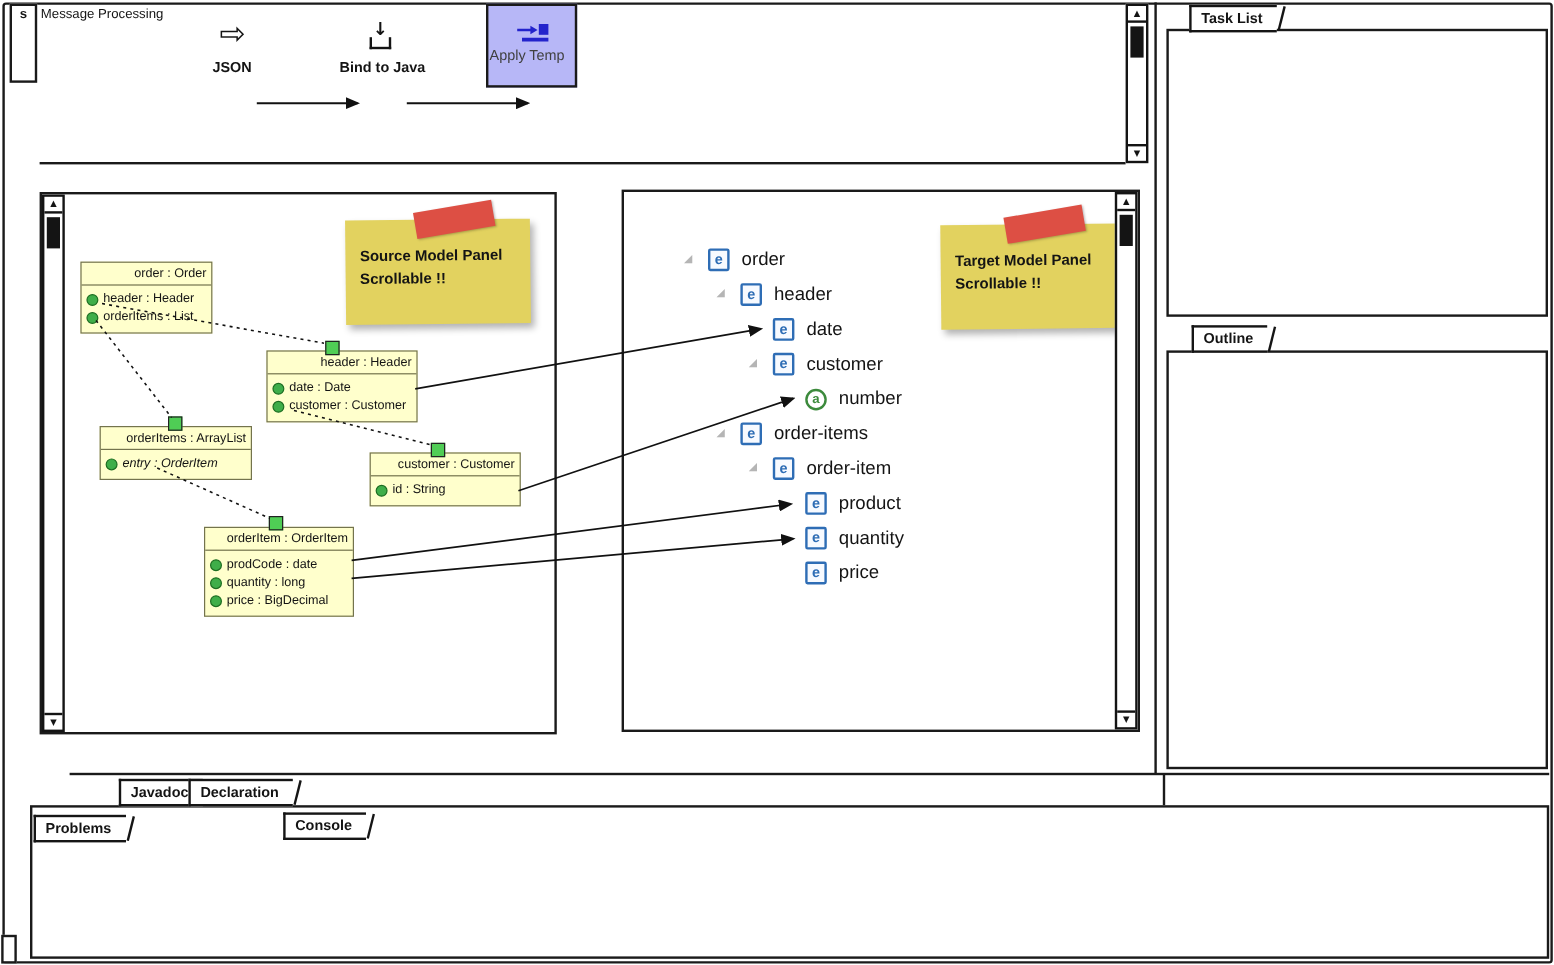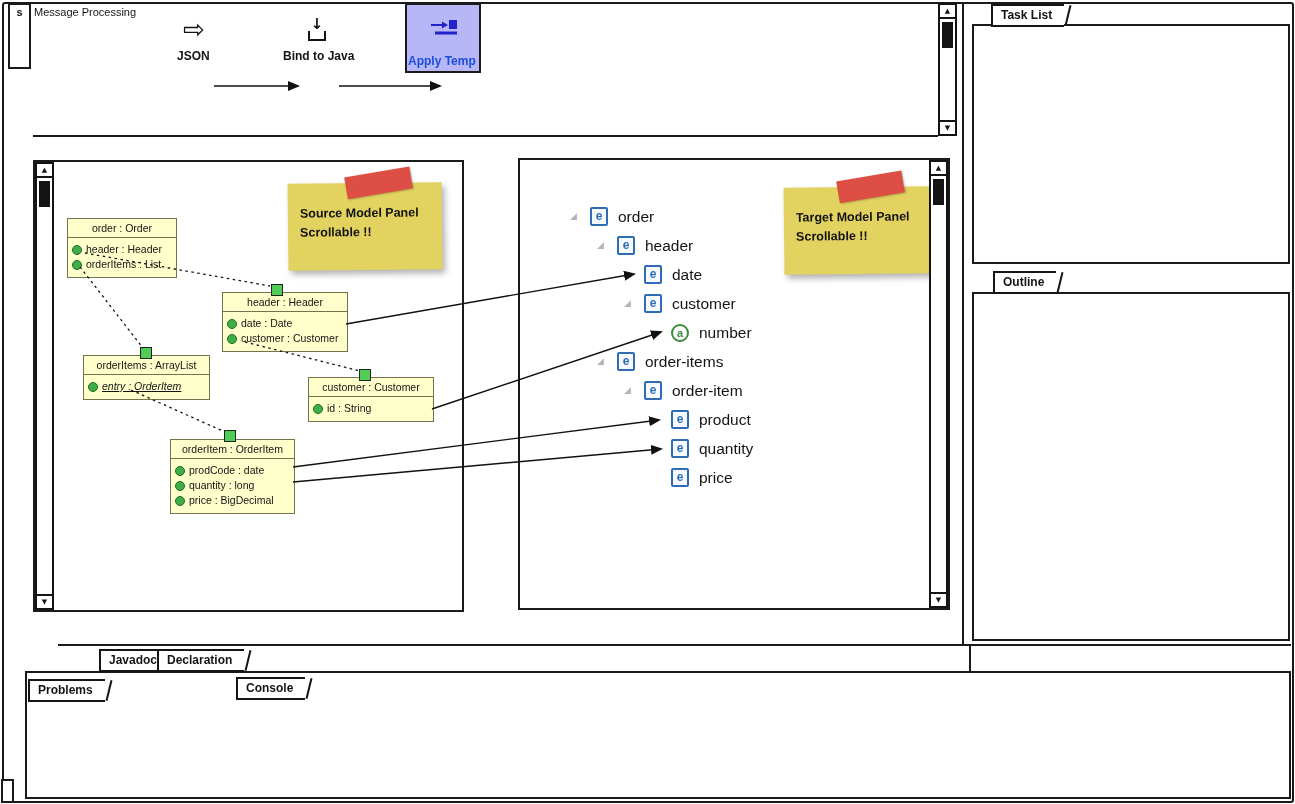--- a/index.html
+++ b/index.html
@@ -33,32 +33,32 @@
   
   .page-title{position:absolute;left:34px;top:6px;font-size:11px;font-weight:normal;}
   .step-label{position:absolute;font-size:12px;font-weight:bold;white-space:nowrap;}
   .json-icon{position:absolute;left:183px;top:16px;font-size:26px;line-height:26px;}
   .bind-icon{position:absolute;left:306px;top:22px;width:22px;height:19px;}
   .bind-icon .dn{position:absolute;left:0;right:0;top:-7px;text-align:center;font-size:15px;font-weight:bold;}
   .bind-icon .tray{position:absolute;left:2px;right:2px;bottom:0;height:8px;
     border-left:2.5px solid #141414;border-right:2.5px solid #141414;border-bottom:2.5px solid #141414;}
   .btn-apply{position:absolute;left:405px;top:3px;width:72px;height:66px;
     background:#b7b7f7;border:2px solid #1a1a1a;overflow:hidden;}
-  .btn-apply .lbl{position:absolute;left:1px;bottom:3px;font-size:12px;font-weight:bold;
-    color:#1d4ed8;white-space:nowrap;}
+  .btn-apply .lbl{position:absolute;left:1px;bottom:18px;font-size:12px;font-weight:normal;
+    color:#404040;white-space:nowrap;}
   .btn-apply svg{position:absolute;left:23px;top:14px;}
   .toolbar-rule{position:absolute;left:33px;top:135px;width:905px;height:2px;background:#1a1a1a;}
   
   .uml-box{position:absolute;background:#ffffcc;border:1.5px solid #73734d;z-index:5;font-size:10.5px;}
-  .uml-title{text-align:center;padding:3px 4px;border-bottom:1.2px solid #73734d;white-space:nowrap;}
+  .uml-title{text-align:right;padding:3px 4px;border-bottom:1.2px solid #73734d;white-space:nowrap;}
   .uml-attrs{padding:4px 5px 5px 4px;}
   .uml-attr{display:flex;align-items:center;white-space:nowrap;line-height:15px;}
   .dot{width:8px;height:8px;border-radius:50%;background:#3fae49;border:1px solid #1d6e22;
     margin-right:4px;flex:none;}
-  .ital{font-style:italic;text-decoration:underline;}
+  .ital{font-style:italic;}
   .gsq{position:absolute;width:10px;height:10px;background:#4fcd55;border:1.6px solid #222;z-index:6;}
   
   .note{position:absolute;background:#e2d25f;box-shadow:3px 4px 6px rgba(0,0,0,.30);
     z-index:5;padding:21px 10px 8px 12px;transform:rotate(-.6deg);}
   .note .tape{position:absolute;top:-11px;width:66px;height:22px;background:#dd4f44;
     transform:rotate(-9deg);box-shadow:1px 1px 2px rgba(0,0,0,.25);}
   .note-line{font-size:12.5px;font-weight:bold;line-height:19px;white-space:nowrap;}
   
   .tree{position:absolute;left:570px;top:202px;z-index:5;}
   .trow{display:flex;align-items:center;height:29px;}

